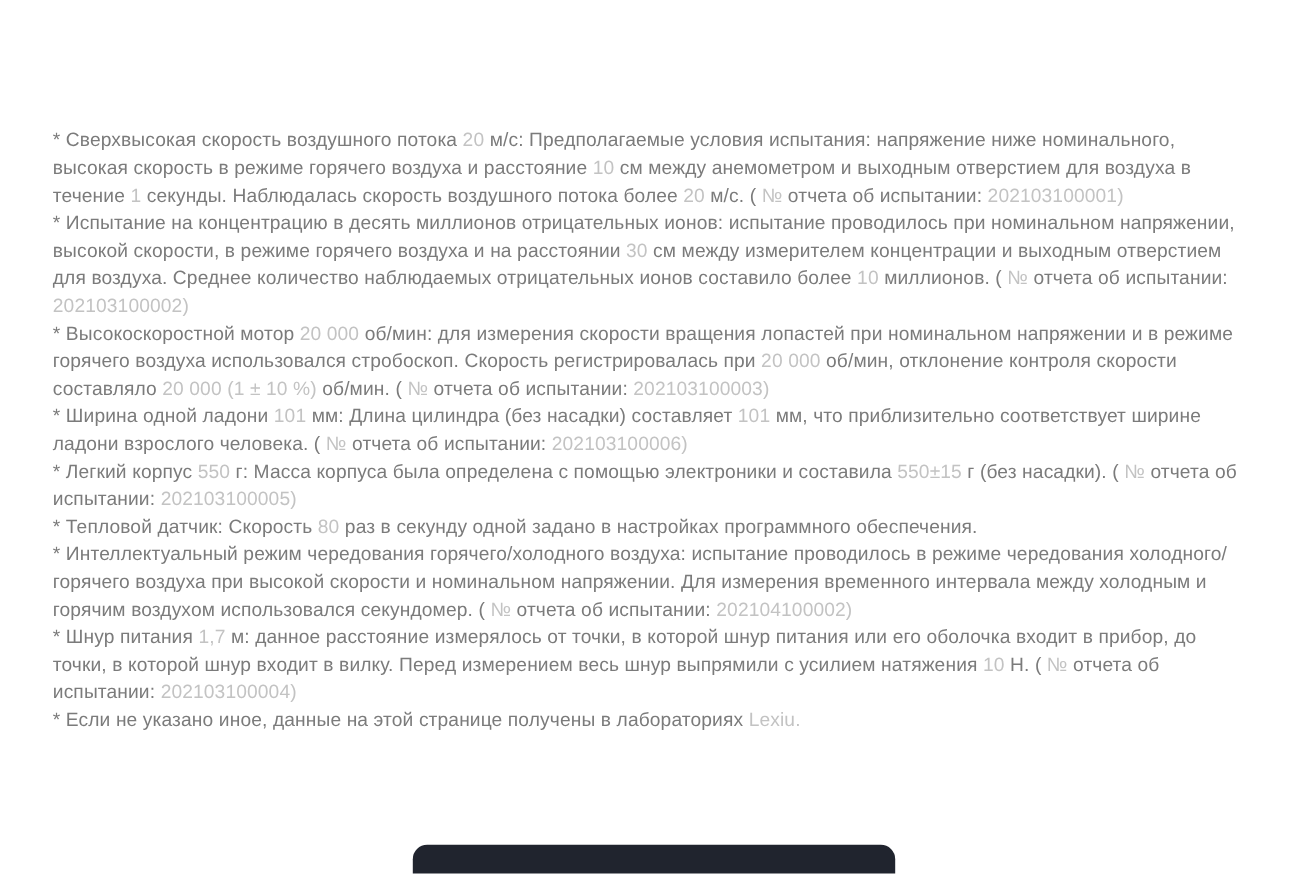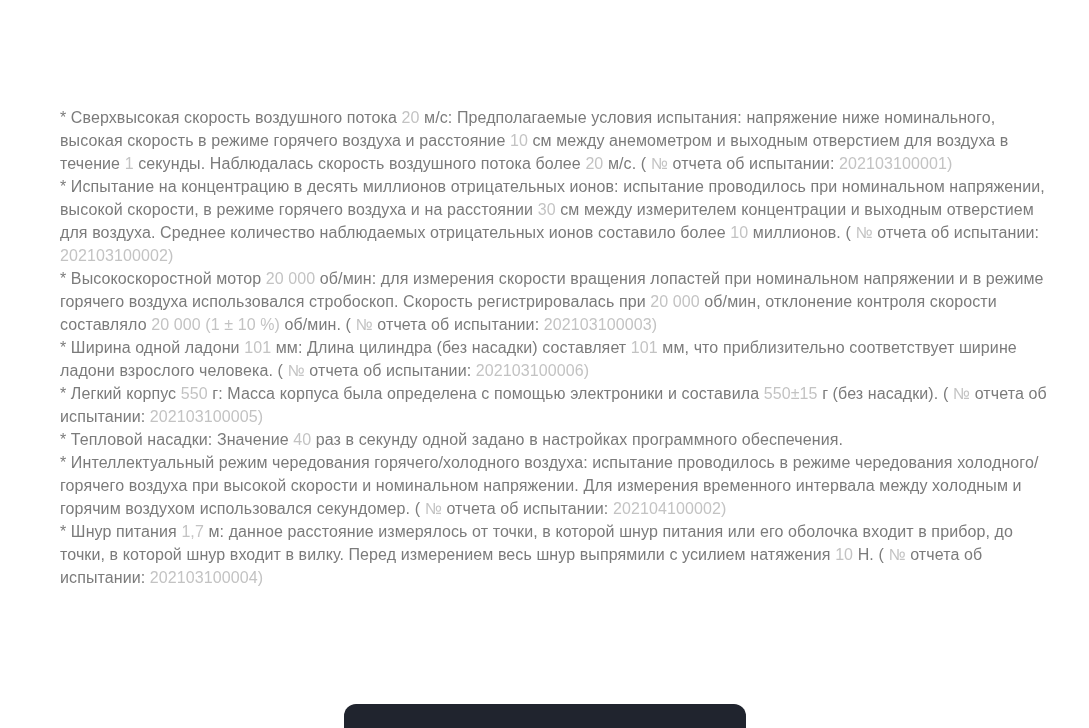--- a/index.html
+++ b/index.html
@@ -22,21 +22,20 @@
   }
   .disclaimer-block {
     position: absolute;
     left: 44px;
     top: 106px;
     width: 1002px;
     font-size: 16px;
     line-height: 23px;
     color: var(--text-normal);
     letter-spacing: 0.1px;
-    margin-left: 16px;
   }
   .disclaimer-block p {
     margin: 0;
     padding: 0;
   }
   .seg-light {
     color: var(--text-light);
   }
   .bottom-bar {
     position: absolute;
@@ -51,18 +50,19 @@
 </style>
 </head>
 <body>
 
 <main class="disclaimer-block">
     <p><span class="seg-normal">* Сверхвысокая скорость воздушного потока </span><span class="seg-light">20</span><span class="seg-normal"> м/с: Предполагаемые условия испытания: напряжение ниже номинального, высокая скорость в режиме горячего воздуха и расстояние </span><span class="seg-light">10</span><span class="seg-normal"> см между анемометром и выходным отверстием для воздуха в течение </span><span class="seg-light">1</span><span class="seg-normal"> секунды. Наблюдалась скорость воздушного потока более </span><span class="seg-light">20</span><span class="seg-normal"> м/с. ( </span><span class="seg-light">№</span><span class="seg-normal"> отчета об испытании: </span><span class="seg-light">202103100001)</span></p>
     <p><span class="seg-normal">* Испытание на концентрацию в десять миллионов отрицательных ионов: испытание проводилось при номинальном напряжении, высокой скорости, в режиме горячего воздуха и на расстоянии </span><span class="seg-light">30</span><span class="seg-normal"> см между измерителем концентрации и выходным отверстием для воздуха. Среднее количество наблюдаемых отрицательных ионов составило более </span><span class="seg-light">10</span><span class="seg-normal"> миллионов. ( </span><span class="seg-light">№</span><span class="seg-normal"> отчета об испытании: </span><span class="seg-light">202103100002)</span></p>
     <p><span class="seg-normal">* Высокоскоростной мотор </span><span class="seg-light">20 000</span><span class="seg-normal"> об/мин: для измерения скорости вращения лопастей при номинальном напряжении и в режиме горячего воздуха использовался стробоскоп. Скорость регистрировалась при </span><span class="seg-light">20 000</span><span class="seg-normal"> об/мин, отклонение контроля скорости составляло </span><span class="seg-light">20 000 (1 ± 10 %)</span><span class="seg-normal"> об/мин. ( </span><span class="seg-light">№</span><span class="seg-normal"> отчета об испытании: </span><span class="seg-light">202103100003)</span></p>
     <p><span class="seg-normal">* Ширина одной ладони </span><span class="seg-light">101</span><span class="seg-normal"> мм: Длина цилиндра (без насадки) составляет </span><span class="seg-light">101</span><span class="seg-normal"> мм, что приблизительно соответствует ширине ладони взрослого человека. ( </span><span class="seg-light">№</span><span class="seg-normal"> отчета об испытании: </span><span class="seg-light">202103100006)</span></p>
     <p><span class="seg-normal">* Легкий корпус </span><span class="seg-light">550</span><span class="seg-normal"> г: Масса корпуса была определена с помощью электроники и составила </span><span class="seg-light">550±15</span><span class="seg-normal"> г (без насадки). ( </span><span class="seg-light">№</span><span class="seg-normal"> отчета об испытании: </span><span class="seg-light">202103100005)</span></p>
-    <p><span class="seg-normal">* Тепловой насадки: Значение </span><span class="seg-light">40</span><span class="seg-normal"> раз в секунду одной задано в настройках программного обеспечения.</span></p>
+    <p><span class="seg-normal">* Тепловой датчик: Скорость </span><span class="seg-light">80</span><span class="seg-normal"> раз в секунду одной задано в настройках программного обеспечения.</span></p>
     <p><span class="seg-normal">* Интеллектуальный режим чередования горячего/холодного воздуха: испытание проводилось в режиме чередования холодного/горячего воздуха при высокой скорости и номинальном напряжении. Для измерения временного интервала между холодным и горячим воздухом использовался секундомер. ( </span><span class="seg-light">№</span><span class="seg-normal"> отчета об испытании: </span><span class="seg-light">202104100002)</span></p>
     <p><span class="seg-normal">* Шнур питания </span><span class="seg-light">1,7</span><span class="seg-normal"> м: данное расстояние измерялось от точки, в которой шнур питания или его оболочка входит в прибор, до точки, в которой шнур входит в вилку. Перед измерением весь шнур выпрямили с усилием натяжения </span><span class="seg-light">10</span><span class="seg-normal"> Н. ( </span><span class="seg-light">№</span><span class="seg-normal"> отчета об испытании: </span><span class="seg-light">202103100004)</span></p>
+    <p><span class="seg-normal">* Если не указано иное, данные на этой странице получены в лабораториях </span><span class="seg-light">Lexiu.</span></p>
   </main>
 
 <div class="bottom-bar"></div>
 
 </body></html>

